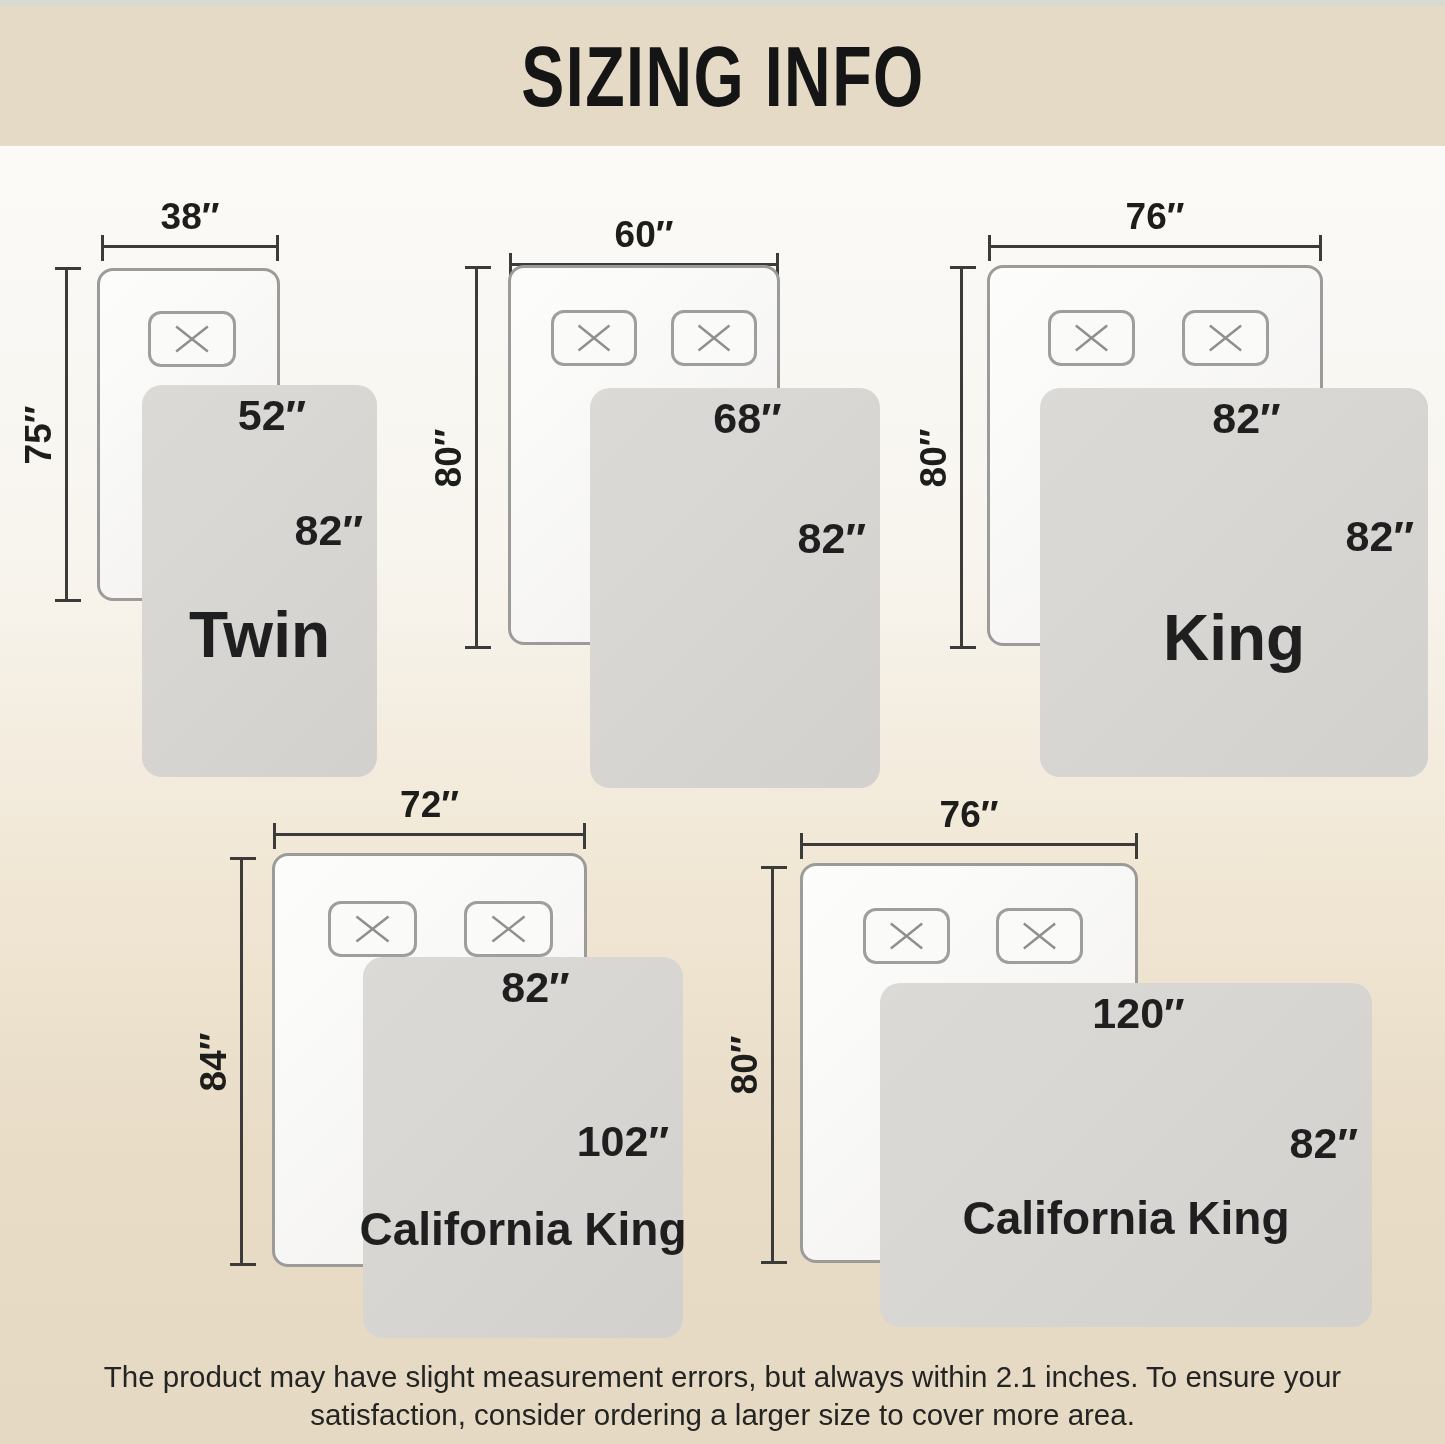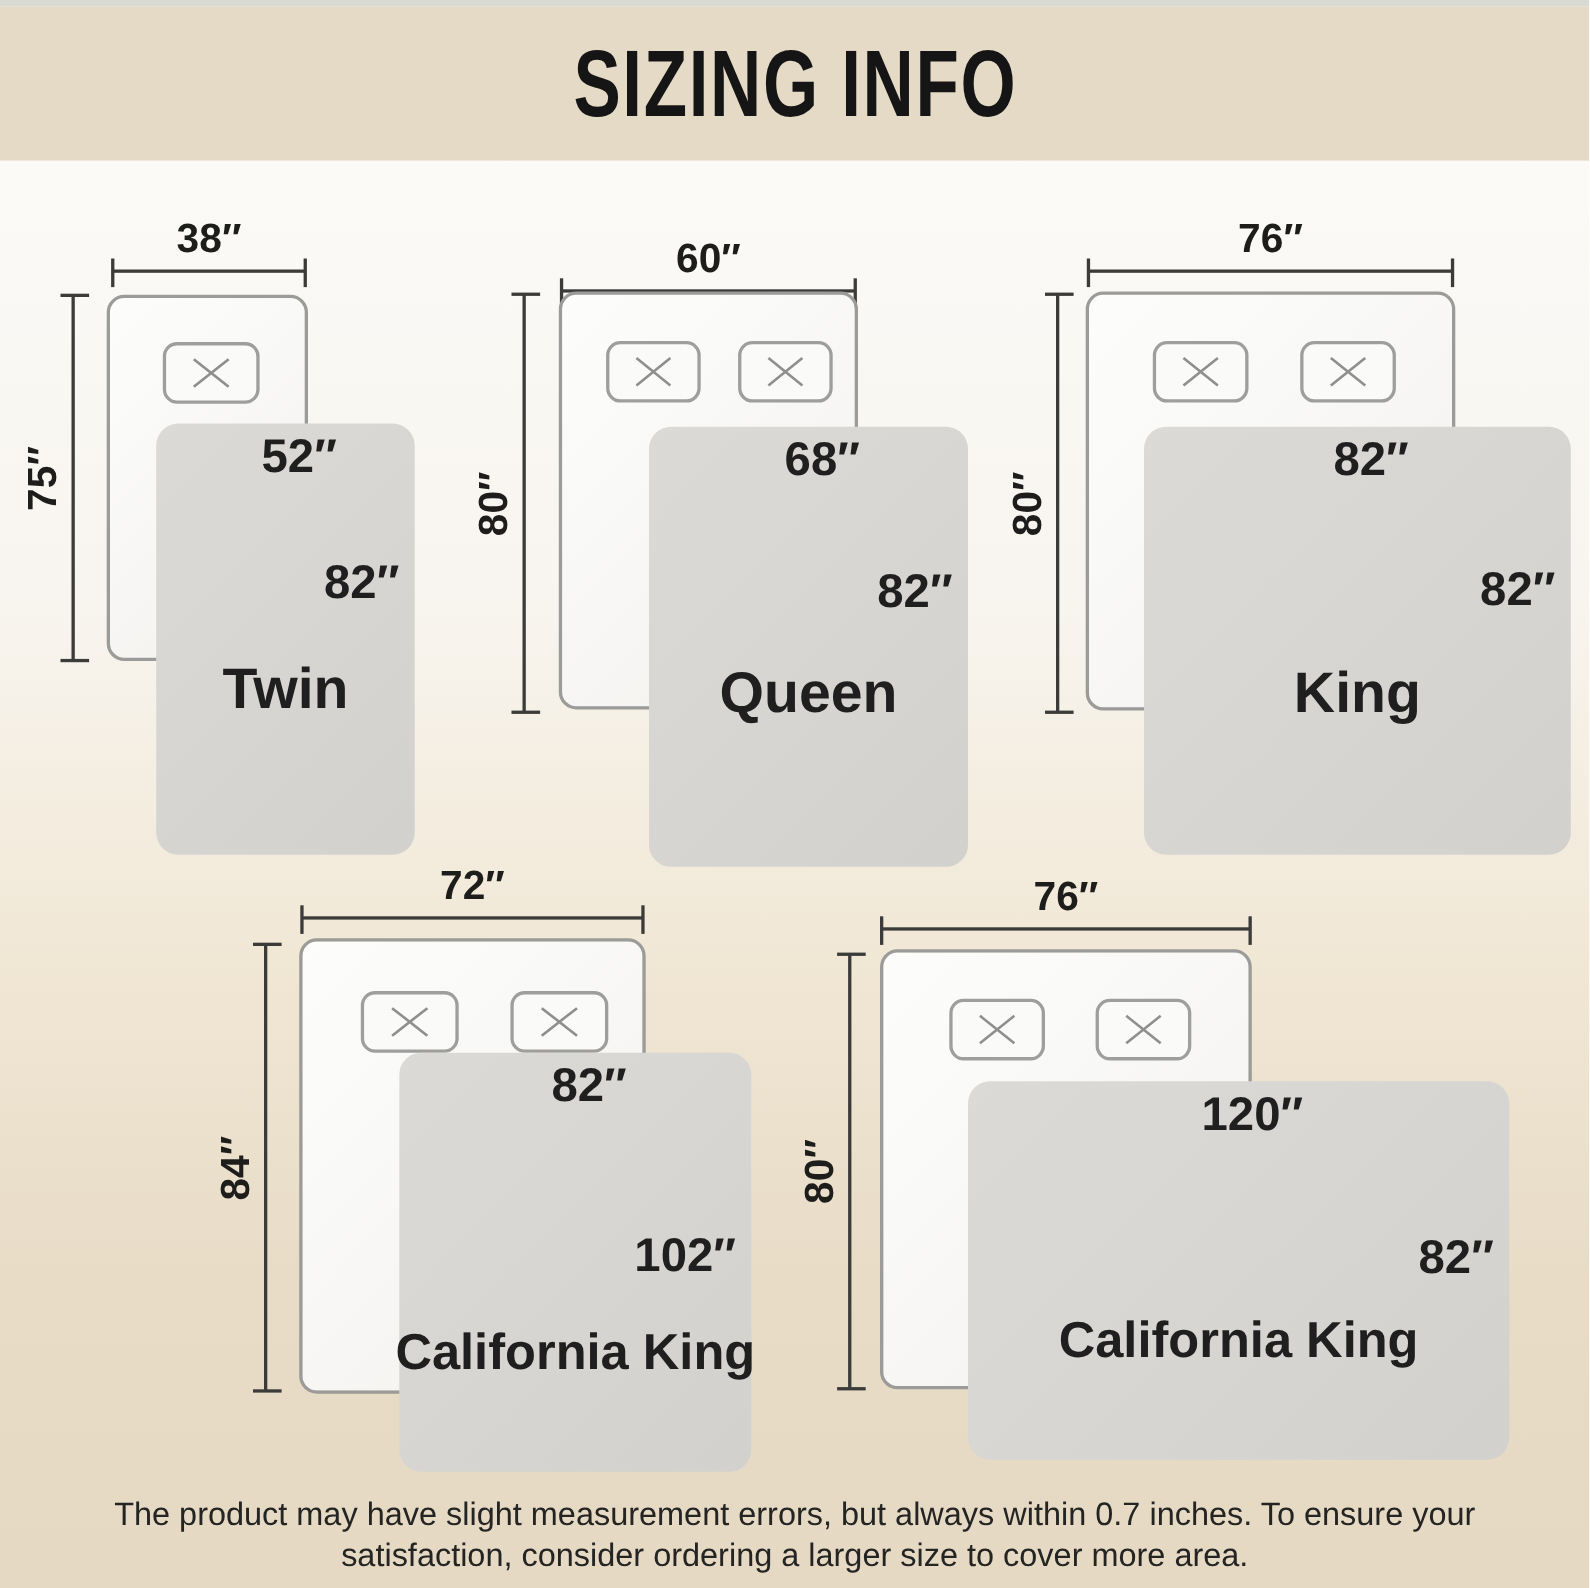--- a/index.html
+++ b/index.html
@@ -26,21 +26,21 @@
   .hdim .dim-lbl{position:absolute;left:50%;bottom:10px;transform:translateX(-50%);white-space:nowrap;}
   .vdim .dim-lbl{position:absolute;left:-29px;top:50%;transform:translate(-50%,-50%) rotate(-90deg);white-space:nowrap;}
   .mattress{position:absolute;background:linear-gradient(135deg,#fdfdfc 0%,#f2f1ee 100%);
     border:3px solid #9b9b99;border-radius:16px;}
   .pillow{position:absolute;top:42px;width:88px;height:56px;background:#fafaf8;
     border:3px solid #9e9e9c;border-radius:13px;}
   .pillow svg{position:absolute;inset:0;width:100%;height:100%;}
   .blanket{position:absolute;background:linear-gradient(135deg,#dbdad7 0%,#d2d1cd 100%);border-radius:20px;}
   .bw{position:absolute;top:6px;left:0;right:0;text-align:center;font-size:43px;font-weight:bold;margin-left:25px;}
   .bl-len{position:absolute;right:14px;font-size:43px;font-weight:bold;}
-  .bname{position:absolute;left:0;right:0;text-align:center;font-size:52px;font-weight:bold;line-height:1.26;}
+  .bname{position:absolute;left:0;right:0;text-align:center;font-size:64px;font-weight:bold;line-height:1.26;}
   .bname.two-line{left:50%;right:auto;transform:translateX(-50%);width:340px;font-size:46px;}
   
   
   #twin .hdim{left:102px;top:245px;width:176px;}
   #twin .vdim{left:65px;top:268px;height:333px;}
   #twin .mattress{left:97px;top:268px;width:183px;height:333px;}
   #twin .pillow.p1{left:48px;top:40px;}
   #twin .blanket{left:142px;top:385px;width:235px;height:392px;}
   #twin .bl-len{top:121px;}
   #twin .bname{top:210px;}
@@ -130,21 +130,20 @@
       </div>
       <div class="pillow p2">
         <svg viewBox="0 0 88 56" preserveAspectRatio="none">
             <path d="M27 14 L61 42 M61 14 L27 42" stroke="#8f8f8d" stroke-width="2.6" fill="none"></path>
           </svg>
       </div>
     </div>
     <div class="blanket">
       <span class="bw">68″</span>
       <span class="bl-len">82″</span>
-      <span class="bname">Queen</span>
     </div>
   </div>
 
   <div class="bed" id="king">
     <div class="hdim">
       <span class="dim-lbl">76″</span>
     </div>
     <div class="vdim">
       <span class="dim-lbl">80″</span>
     </div>
@@ -213,16 +212,16 @@
       </div>
     </div>
     <div class="blanket">
       <span class="bw">120″</span>
       <span class="bl-len">82″</span>
       <span class="bname two-line">California King</span>
     </div>
   </div>
 
   <div class="footer">
-    <div class="footer-text">The product may have slight measurement errors, but always within 0.7 inches. To ensure your satisfaction, consider ordering a larger size to cover more area.</div>
+    <div class="footer-text">The product may have slight measurement errors, but always within 2.1 inches. To ensure your satisfaction, consider ordering a larger size to cover more area.</div>
   </div>
 
 </div>
 
 </body></html>

